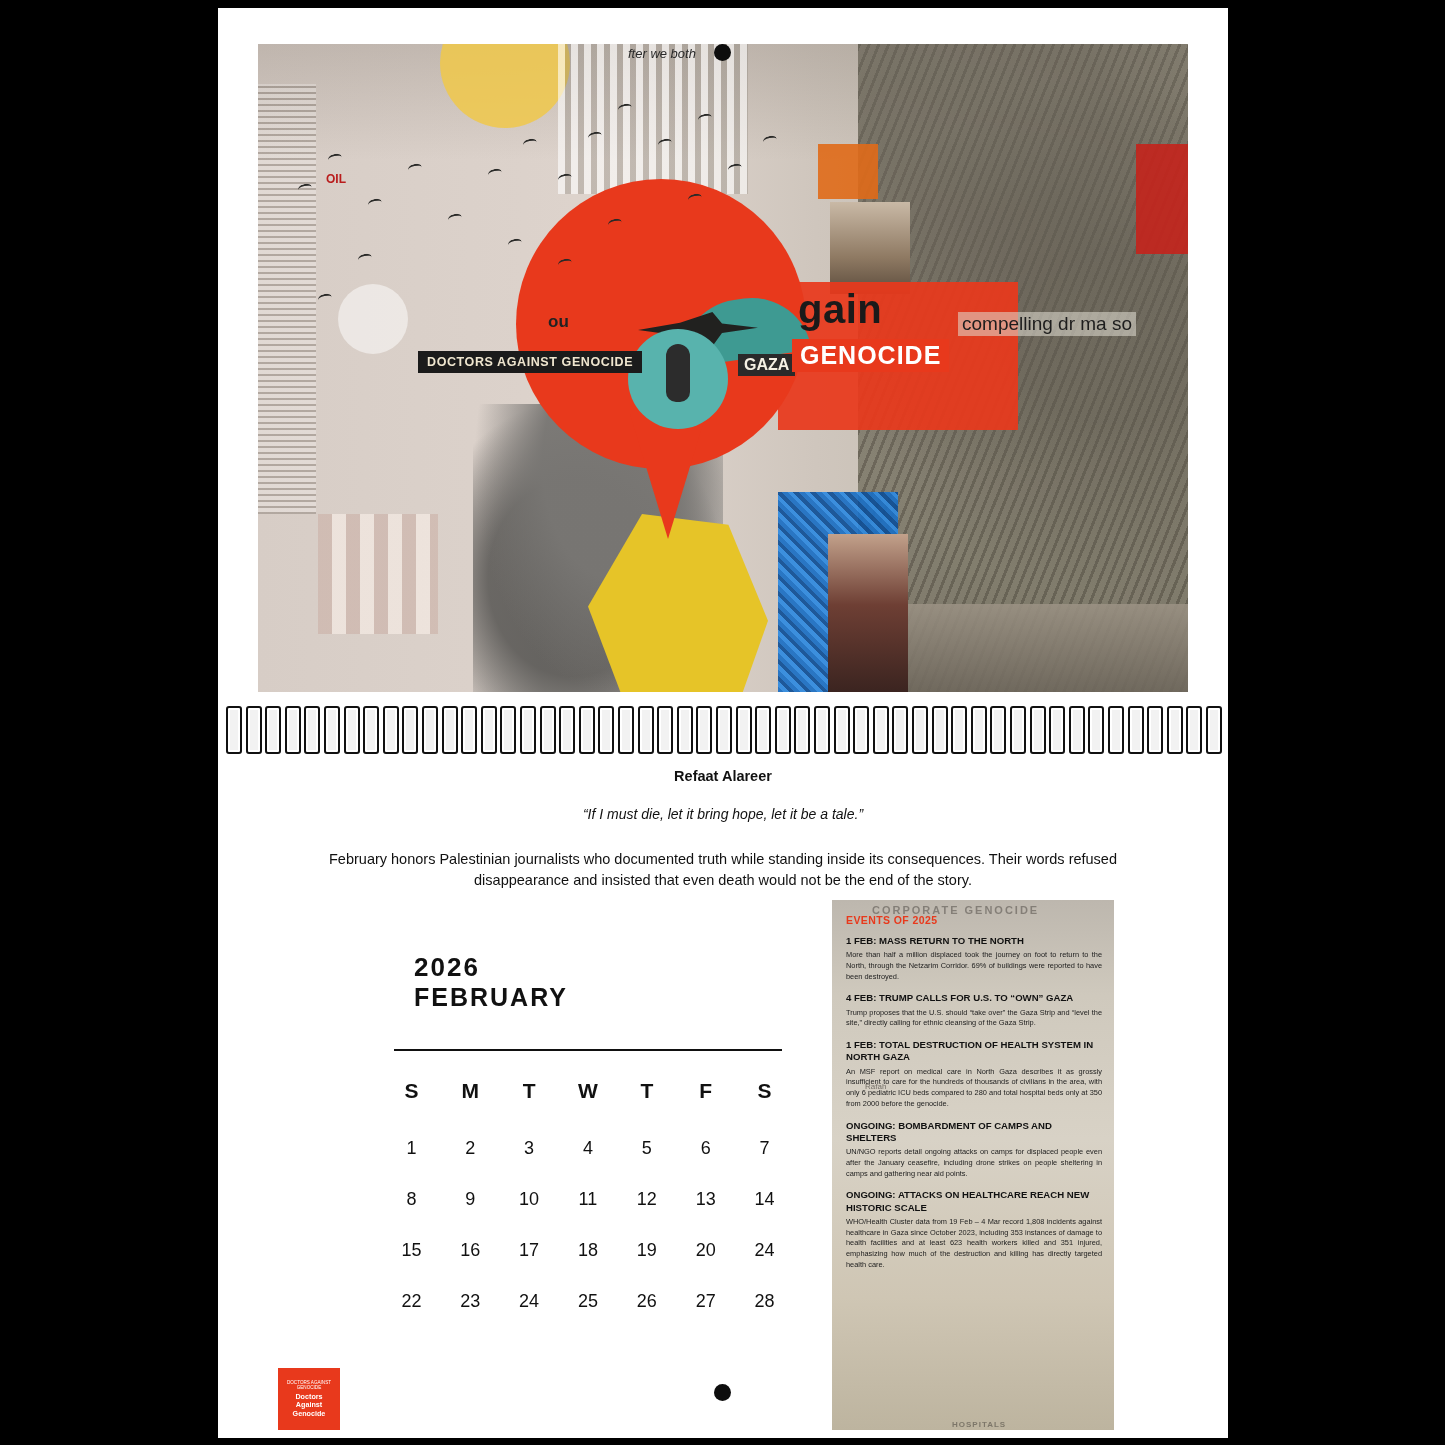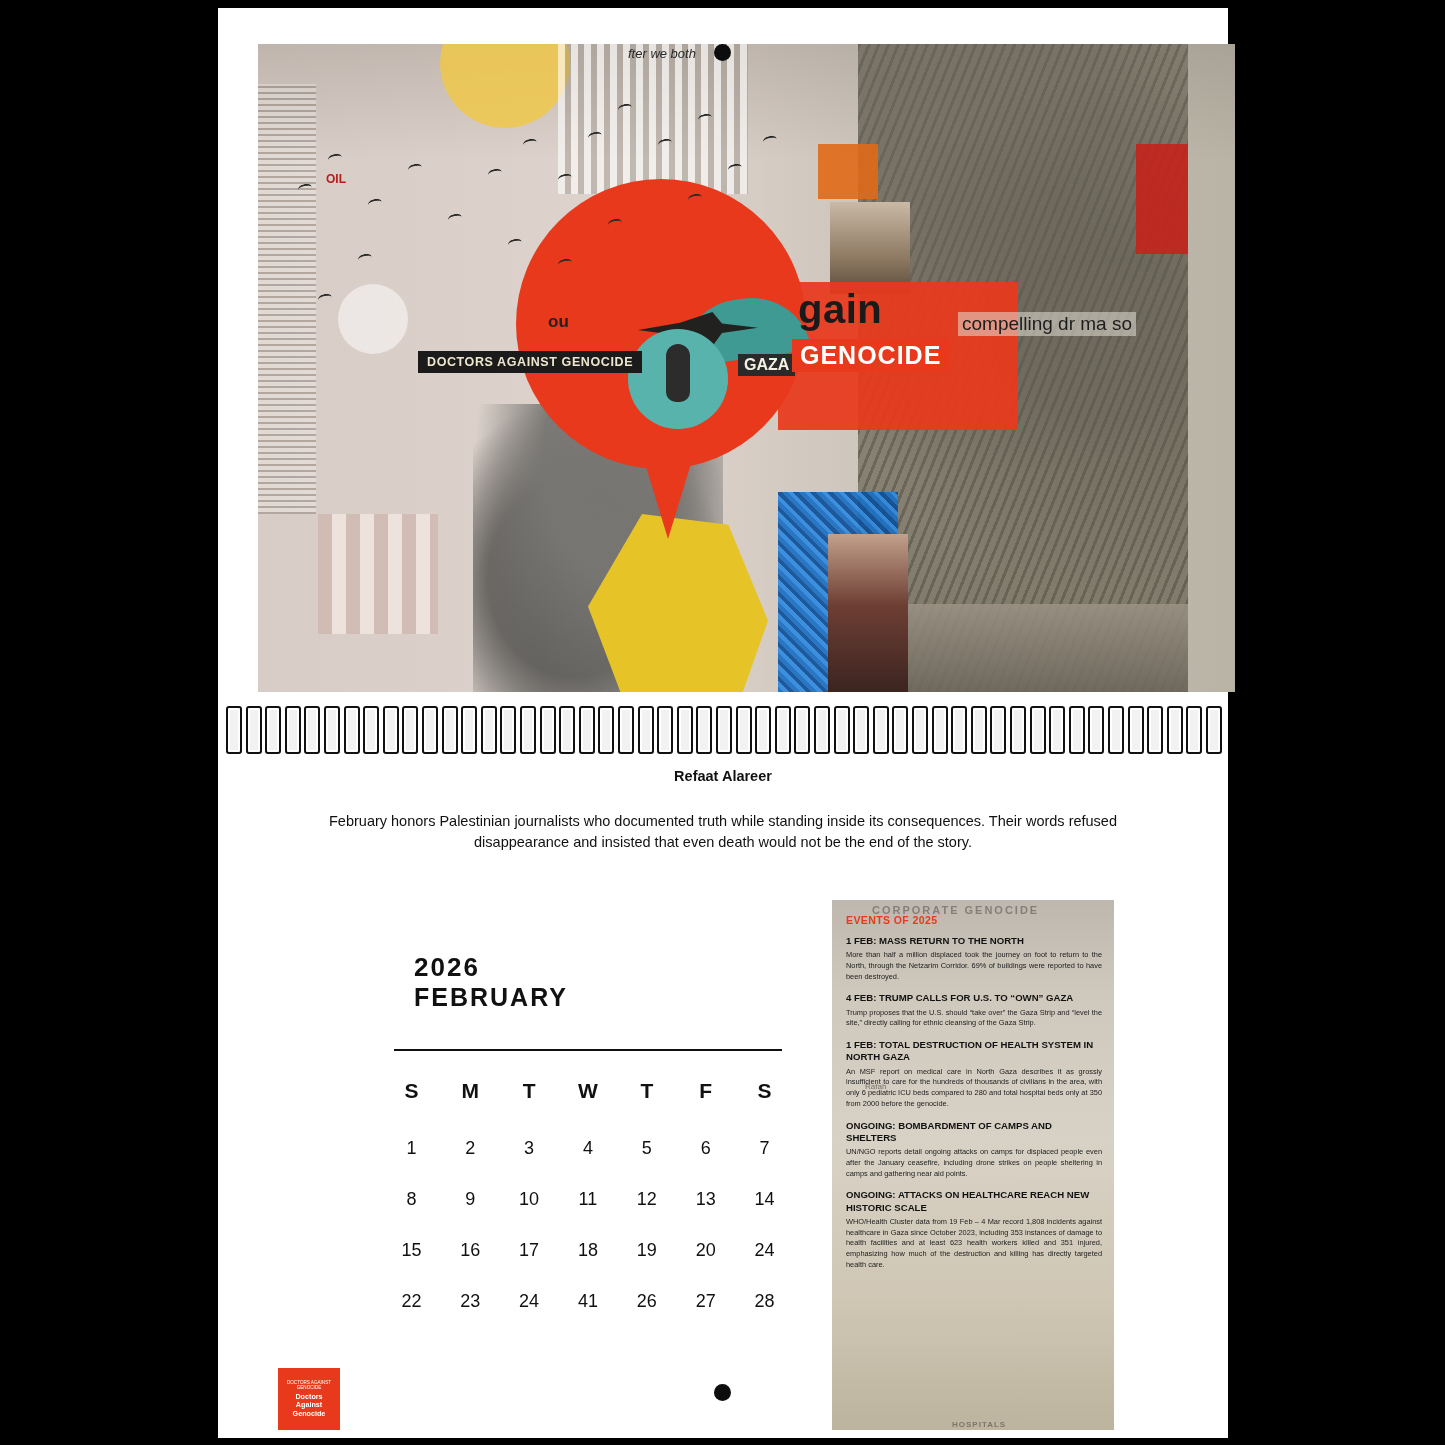--- a/index.html
+++ b/index.html
@@ -23,21 +23,20 @@
   }
   
   .art-wrap {
     position: absolute;
     left: 40px;
     top: 36px;
     width: 930px;
     height: 648px;
     overflow: hidden;
     background: #cfc3bb;
-    padding-left: 47px;
   }
   .art {
     position: absolute;
     inset: 0;
     background:
       linear-gradient(180deg, rgba(120,110,100,0.25) 0%, rgba(120,110,100,0) 18%),
       linear-gradient(90deg, #d7cdc6 0%, #ded4cd 40%, #cfc6bd 60%, #b9b3a6 100%);
   }
   .tree {
     position: absolute;
@@ -366,20 +365,21 @@
         <div class="ring" style="left: 909.6px;"></div>
         <div class="ring" style="left: 929.2px;"></div>
         <div class="ring" style="left: 948.8px;"></div>
         <div class="ring" style="left: 968.4px;"></div>
         <div class="ring" style="left: 988px;"></div>
       </div>
   </div>
 
   <div class="quote-block">
     <div class="author">Refaat Alareer</div>
+    <div class="quote">“If I must die, let it bring hope, let it be a tale.”</div>
     <div class="desc">February honors Palestinian journalists who documented truth while standing inside its consequences. Their words refused disappearance and insisted that even death would not be the end of the story.</div>
   </div>
 
   <div class="cal">
     <div class="cal-year">2026</div>
     <div class="cal-month">FEBRUARY</div>
     <div class="cal-rule"></div>
     <table class="grid">
       <thead>
           <tr id="wd-row">
@@ -417,21 +417,21 @@
             <td>17</td>
             <td>18</td>
             <td>19</td>
             <td>20</td>
             <td>24</td>
           </tr>
           <tr>
             <td>22</td>
             <td>23</td>
             <td>24</td>
-            <td>41</td>
+            <td>25</td>
             <td>26</td>
             <td>27</td>
             <td>28</td>
           </tr>
         </tbody>
     </table>
     <div class="logo">
       <span>
         <span class="logo-sub">DOCTORS AGAINST GENOCIDE</span>
         <span>Doctors</span><br>

